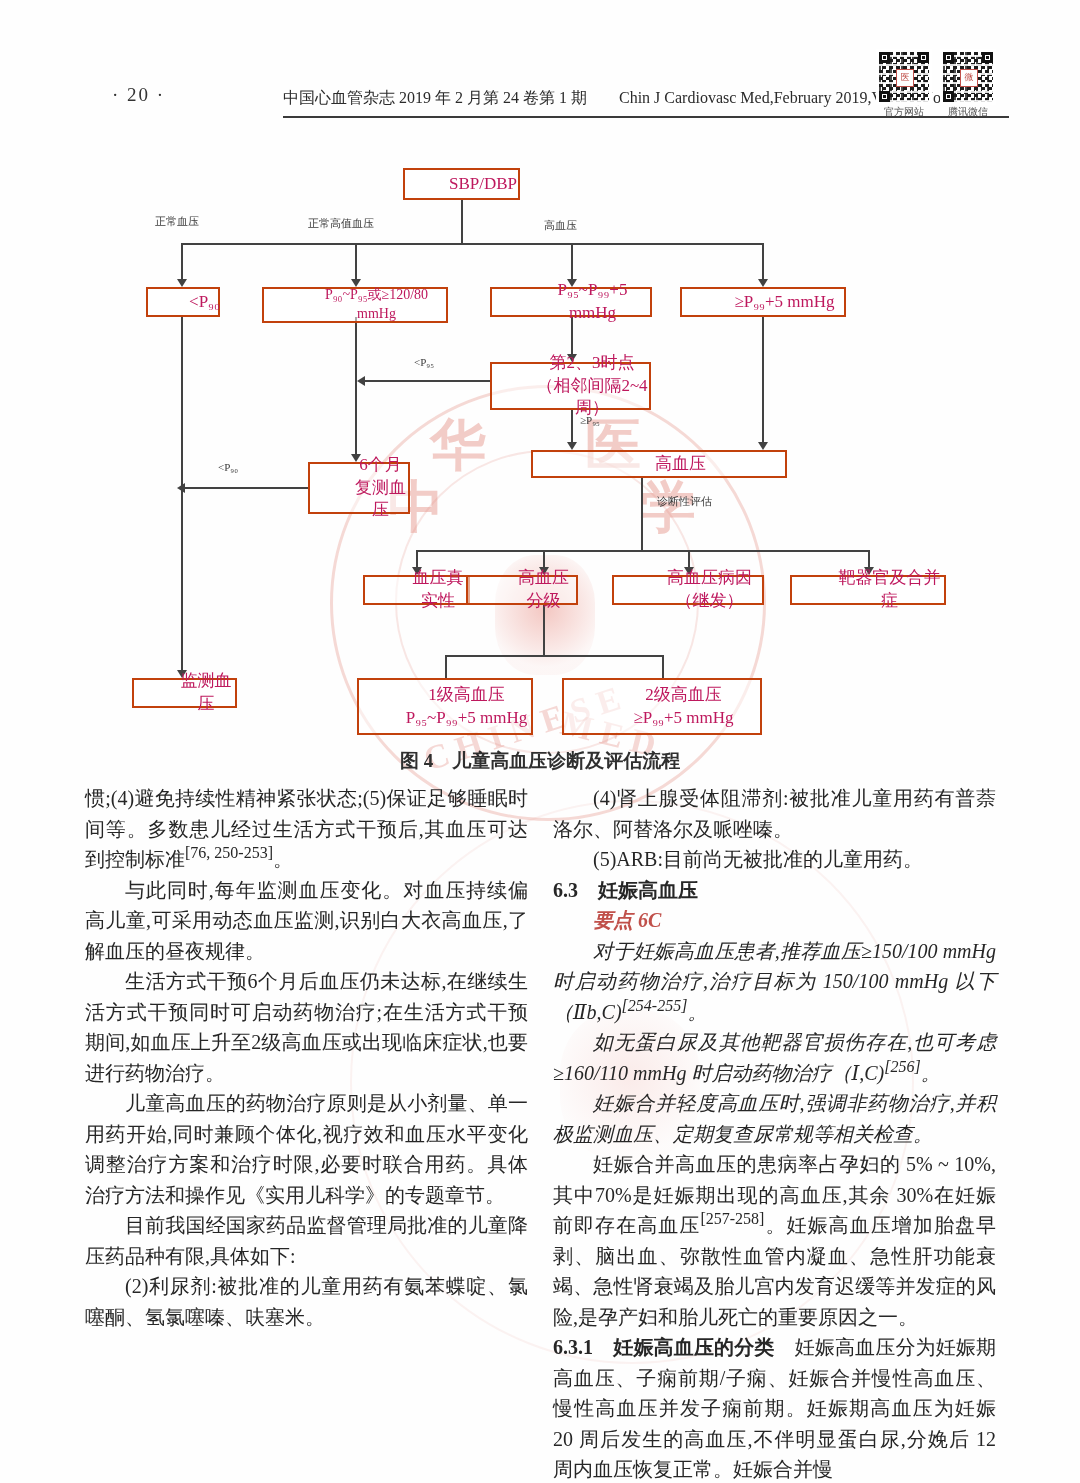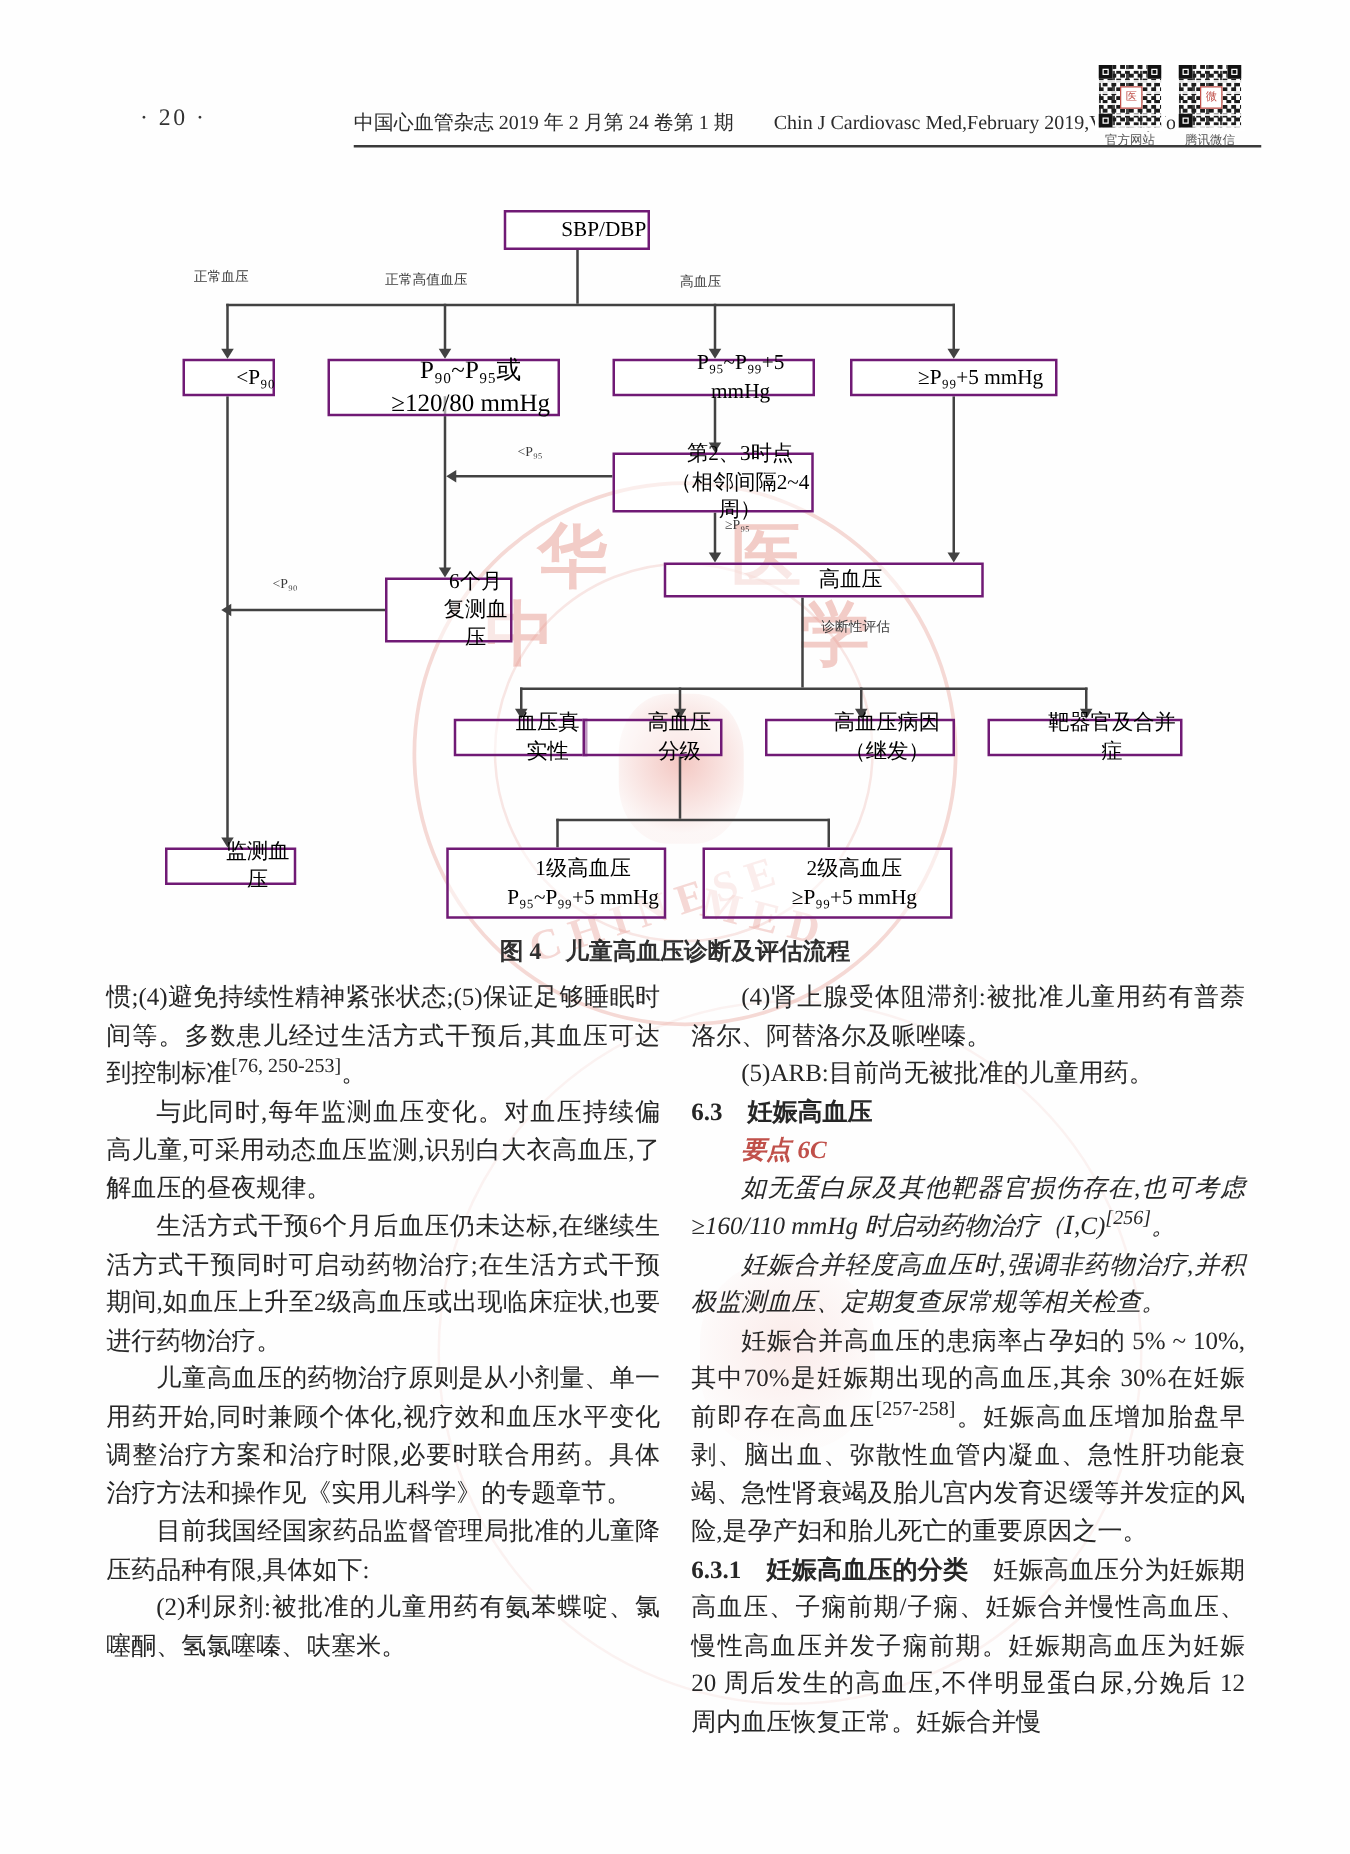--- a/index.html
+++ b/index.html
@@ -19,23 +19,23 @@
       repeating-linear-gradient(90deg,rgba(28,28,28,.8) 0 2px,transparent 2px 11px);}
   .finder{position:absolute;width:11px;height:11px;border:3px solid #111;background:#fff;box-sizing:border-box;z-index:2;}
   .finder::after{content:"";position:absolute;inset:1px;background:#111;}
   .f1{left:0;top:0}.f2{right:0;top:0}.f3{left:0;bottom:0}
   .qrseal{position:absolute;left:17px;top:17px;width:16px;height:16px;background:#fff;border:1px solid #c0504a;
           color:#c0504a;font-size:9px;line-height:15px;text-align:center;z-index:3;}
   .qrlabel{margin-top:3px;font-size:10px;color:#555;white-space:nowrap;font-family:Liberation Serif, serif;}
 
   
   .fig{position:absolute;left:80px;top:150px;width:920px;height:628px;}
-  .node{position:absolute;box-sizing:border-box;border:2px solid #701a75;background:rgba(255,255,255,.55);
+  .node{position:absolute;box-sizing:border-box;border:2px solid #c2410c;background:rgba(255,255,255,.55);
         display:flex;flex-direction:column;align-items:center;justify-content:center;
-        font-size:17px;color:#000000;line-height:1.35;text-align:center;z-index:3;padding-left:43px;}
+        font-size:17px;color:#be185d;line-height:1.35;text-align:center;z-index:3;padding-left:43px;}
   .elabel{position:absolute;font-size:11px;color:#3a3a3a;z-index:3;white-space:nowrap;}
   .hline,.vline{position:absolute;background:#424242;z-index:2;}
   .hline{height:2px;}
   .vline{width:2px;}
   .arrd{position:absolute;width:0;height:0;border-left:5px solid transparent;border-right:5px solid transparent;
         border-top:8px solid #424242;z-index:2;}
   .arrl{position:absolute;width:0;height:0;border-top:5px solid transparent;border-bottom:5px solid transparent;
         border-right:8px solid #424242;z-index:2;}
   .caption{position:absolute;left:0;top:598px;width:100%;text-align:center;font-size:19px;font-weight:700;color:#2f2f2f;z-index:3;}
 
@@ -151,21 +151,21 @@
     <div class="elabel" style="left:500px;top:264px;">≥P₉₅</div>
     <div class="elabel" style="left:138px;top:311px;">&lt;P₉₀</div>
     <div class="elabel" style="left:577px;top:344px;">诊断性评估</div>
 
     <div class="node" style="left:323px;top:18px;width:117px;height:32px;">
         <span>SBP/DBP</span>
       </div>
     <div class="node" style="left:66px;top:137px;width:74px;height:30px;">
         <span>&lt;P₉₀</span>
       </div>
-    <div class="node" style="left:182px;top:137px;width:186px;height:46px;font-size:20px;align-items:center;">
+    <div class="node" style="left:182px;top:137px;width:186px;height:36px;font-size:14px;align-items:center;">
         <span>P₉₀~P₉₅或≥120/80 mmHg</span>
       </div>
     <div class="node" style="left:410px;top:137px;width:162px;height:30px;">
         <span>P₉₅~P₉₉+5 mmHg</span>
       </div>
     <div class="node" style="left:600px;top:137px;width:166px;height:30px;">
         <span>≥P₉₉+5 mmHg</span>
       </div>
     <div class="node" style="left:410px;top:212px;width:161px;height:48px;">
       <span>第2、3时点</span>
@@ -211,19 +211,20 @@
       <p class="indent"><span>生活方式干预6个月后血压仍未达标,在继续生活方式干预同时可启动药物治疗;在生活方式干预期间,如血压上升至2级高血压或出现临床症状,也要进行药物治疗。</span></p>
       <p class="indent"><span>儿童高血压的药物治疗原则是从小剂量、单一用药开始,同时兼顾个体化,视疗效和血压水平变化调整治疗方案和治疗时限,必要时联合用药。具体治疗方法和操作见《实用儿科学》的专题章节。</span></p>
       <p class="indent"><span>目前我国经国家药品监督管理局批准的儿童降压药品种有限,具体如下:</span></p>
       <p class="indent"><span>(2)利尿剂:被批准的儿童用药有氨苯蝶啶、氯噻酮、氢氯噻嗪、呋塞米。</span></p>
     </div>
   <div class="col col-right" id="col-right">
       <p class="indent"><span>(4)肾上腺受体阻滞剂:被批准儿童用药有普萘洛尔、阿替洛尔及哌唑嗪。</span></p>
       <p class="indent"><span>(5)ARB:目前尚无被批准的儿童用药。</span></p>
       <p><span class="bold">6.3　妊娠高血压</span></p>
       <p class="indent kaiti"><span class="redpoint">要点 6C</span></p>
+      <p class="indent kaiti"><span>对于妊娠高血压患者,推荐血压≥150/100 mmHg 时启动药物治疗,治疗目标为 150/100 mmHg 以下（Ⅱb,C)</span><sup class="ref">[254-255]</sup><span>。</span></p>
       <p class="indent kaiti"><span>如无蛋白尿及其他靶器官损伤存在,也可考虑≥160/110 mmHg 时启动药物治疗（Ⅰ,C)</span><sup class="ref">[256]</sup><span>。</span></p>
       <p class="indent kaiti"><span>妊娠合并轻度高血压时,强调非药物治疗,并积极监测血压、定期复查尿常规等相关检查。</span></p>
       <p class="indent"><span>妊娠合并高血压的患病率占孕妇的 5% ~ 10%,其中70%是妊娠期出现的高血压,其余 30%在妊娠前即存在高血压</span><sup class="ref">[257-258]</sup><span>。妊娠高血压增加胎盘早剥、脑出血、弥散性血管内凝血、急性肝功能衰竭、急性肾衰竭及胎儿宫内发育迟缓等并发症的风险,是孕产妇和胎儿死亡的重要原因之一。</span></p>
       <p><span class="bold">6.3.1　妊娠高血压的分类</span><span>　妊娠高血压分为妊娠期高血压、子痫前期/子痫、妊娠合并慢性高血压、慢性高血压并发子痫前期。妊娠期高血压为妊娠 20 周后发生的高血压,不伴明显蛋白尿,分娩后 12 周内血压恢复正常。妊娠合并慢</span></p>
     </div>
 
 </div>
 
 </body></html>

